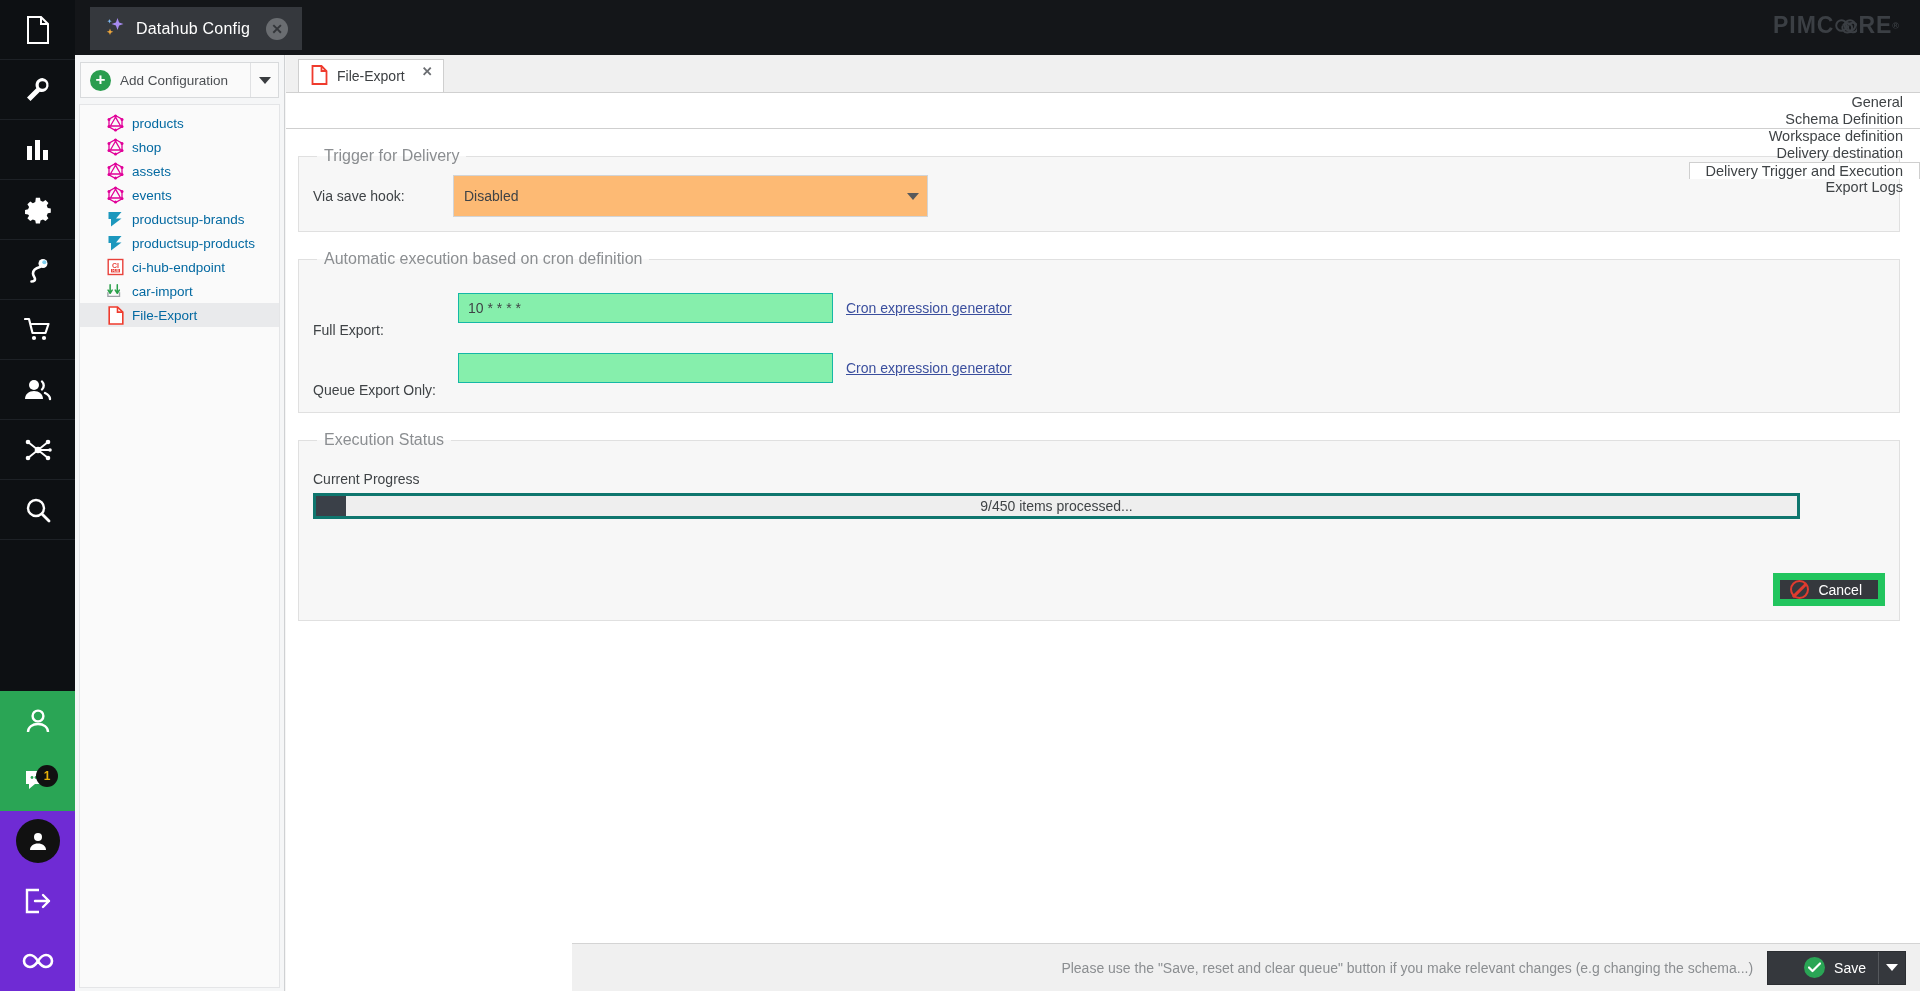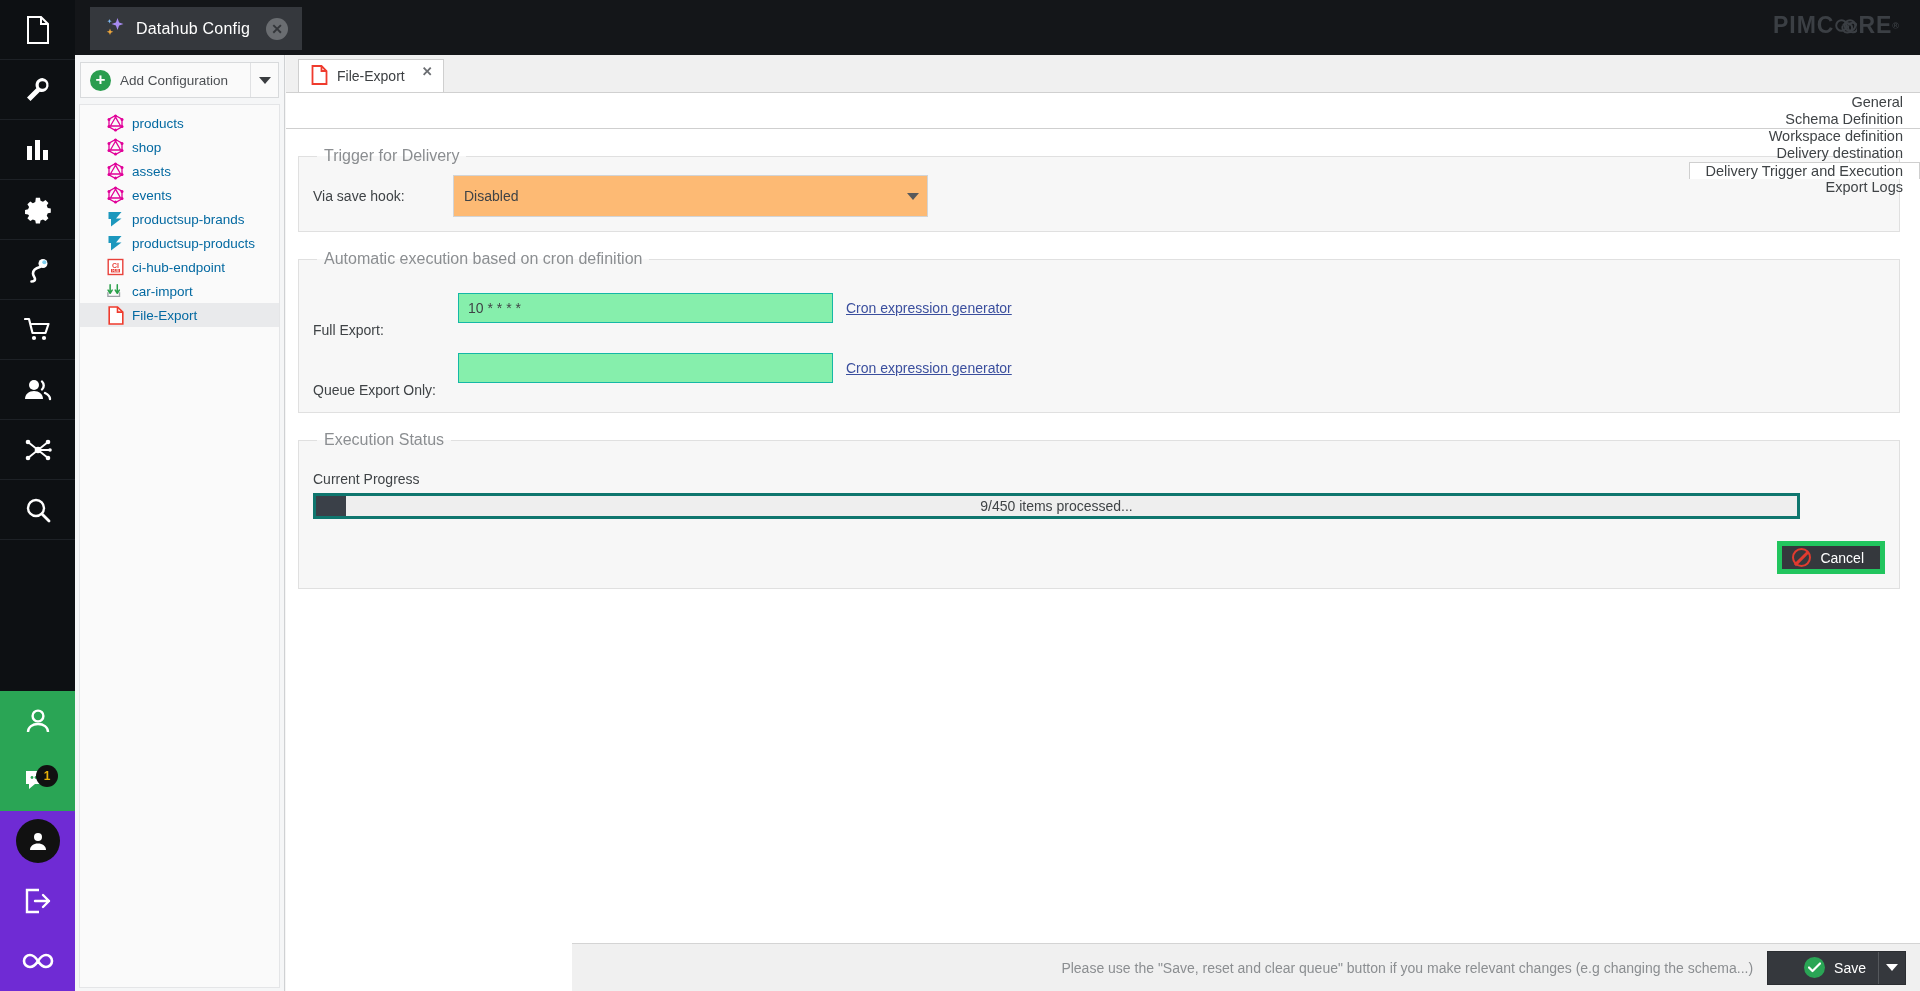--- a/index.html
+++ b/index.html
@@ -180,23 +180,24 @@
     position: relative; height: 26px; background: #eeeeee; border: 3px solid #0f766e;
     width: 1487px;
   }
   .progress-fill { position: absolute; left:0; top:0; bottom:0; background: #3a4048; }
   .progress-text {
     position: absolute; inset: 0; display: flex; align-items: center; justify-content: center;
     font-size: 14px; color: #3f4346;
   }
   .cancel-row { display: flex; justify-content: flex-end; margin-top: 22px; }
   .cancel-btn {
-    background: #35383d; color: #fff; border: 5px solid #22c55e;
+    background: #35383d; color: #fff; border: 7px solid #22c55e;
     height: 33px; display: flex; align-items: center; gap: 9px; padding: 0 16px 0 10px;
     font-size: 14px;
+    margin-top: 32px;
   }
   .no-circle {
     width: 19px; height: 19px; border-radius: 50%; border: 2.5px solid #e03b2f;
     position: relative;
   }
   .no-circle::after {
     content:""; position:absolute; left:-2px; top:6.5px; width: 19px; height: 2.5px;
     background: #e03b2f; transform: rotate(-45deg); transform-origin: center;
   }
 

